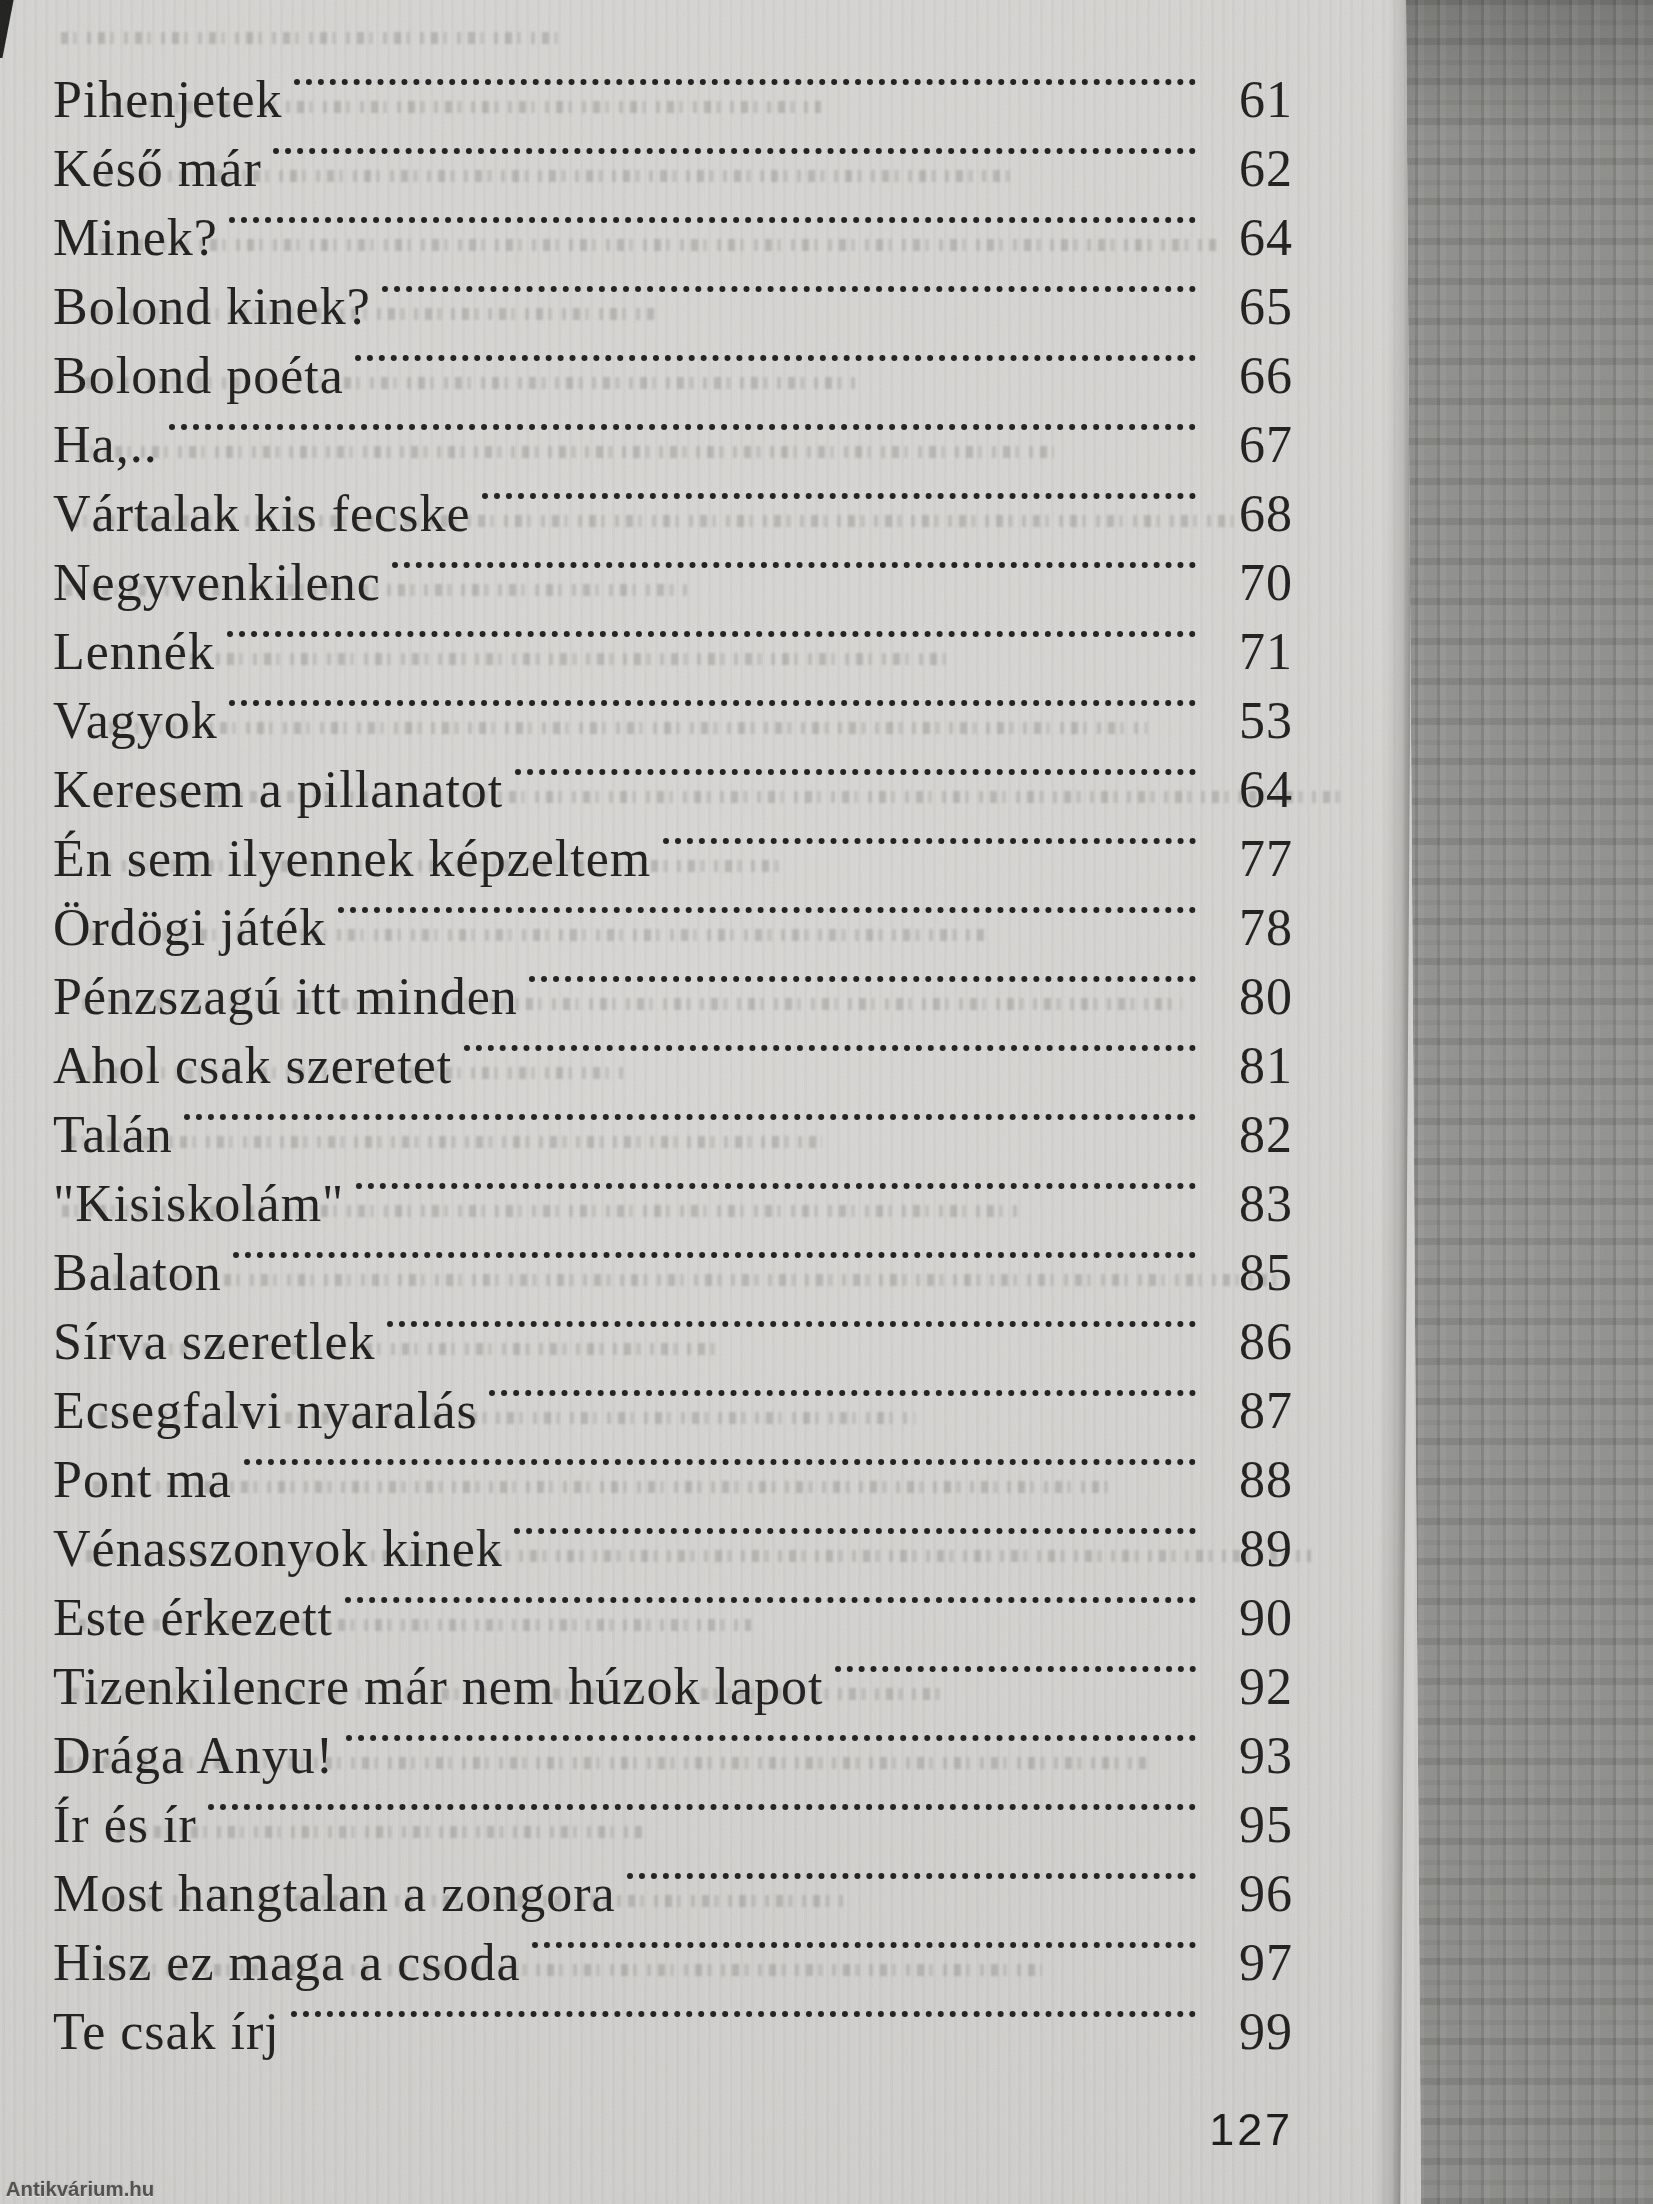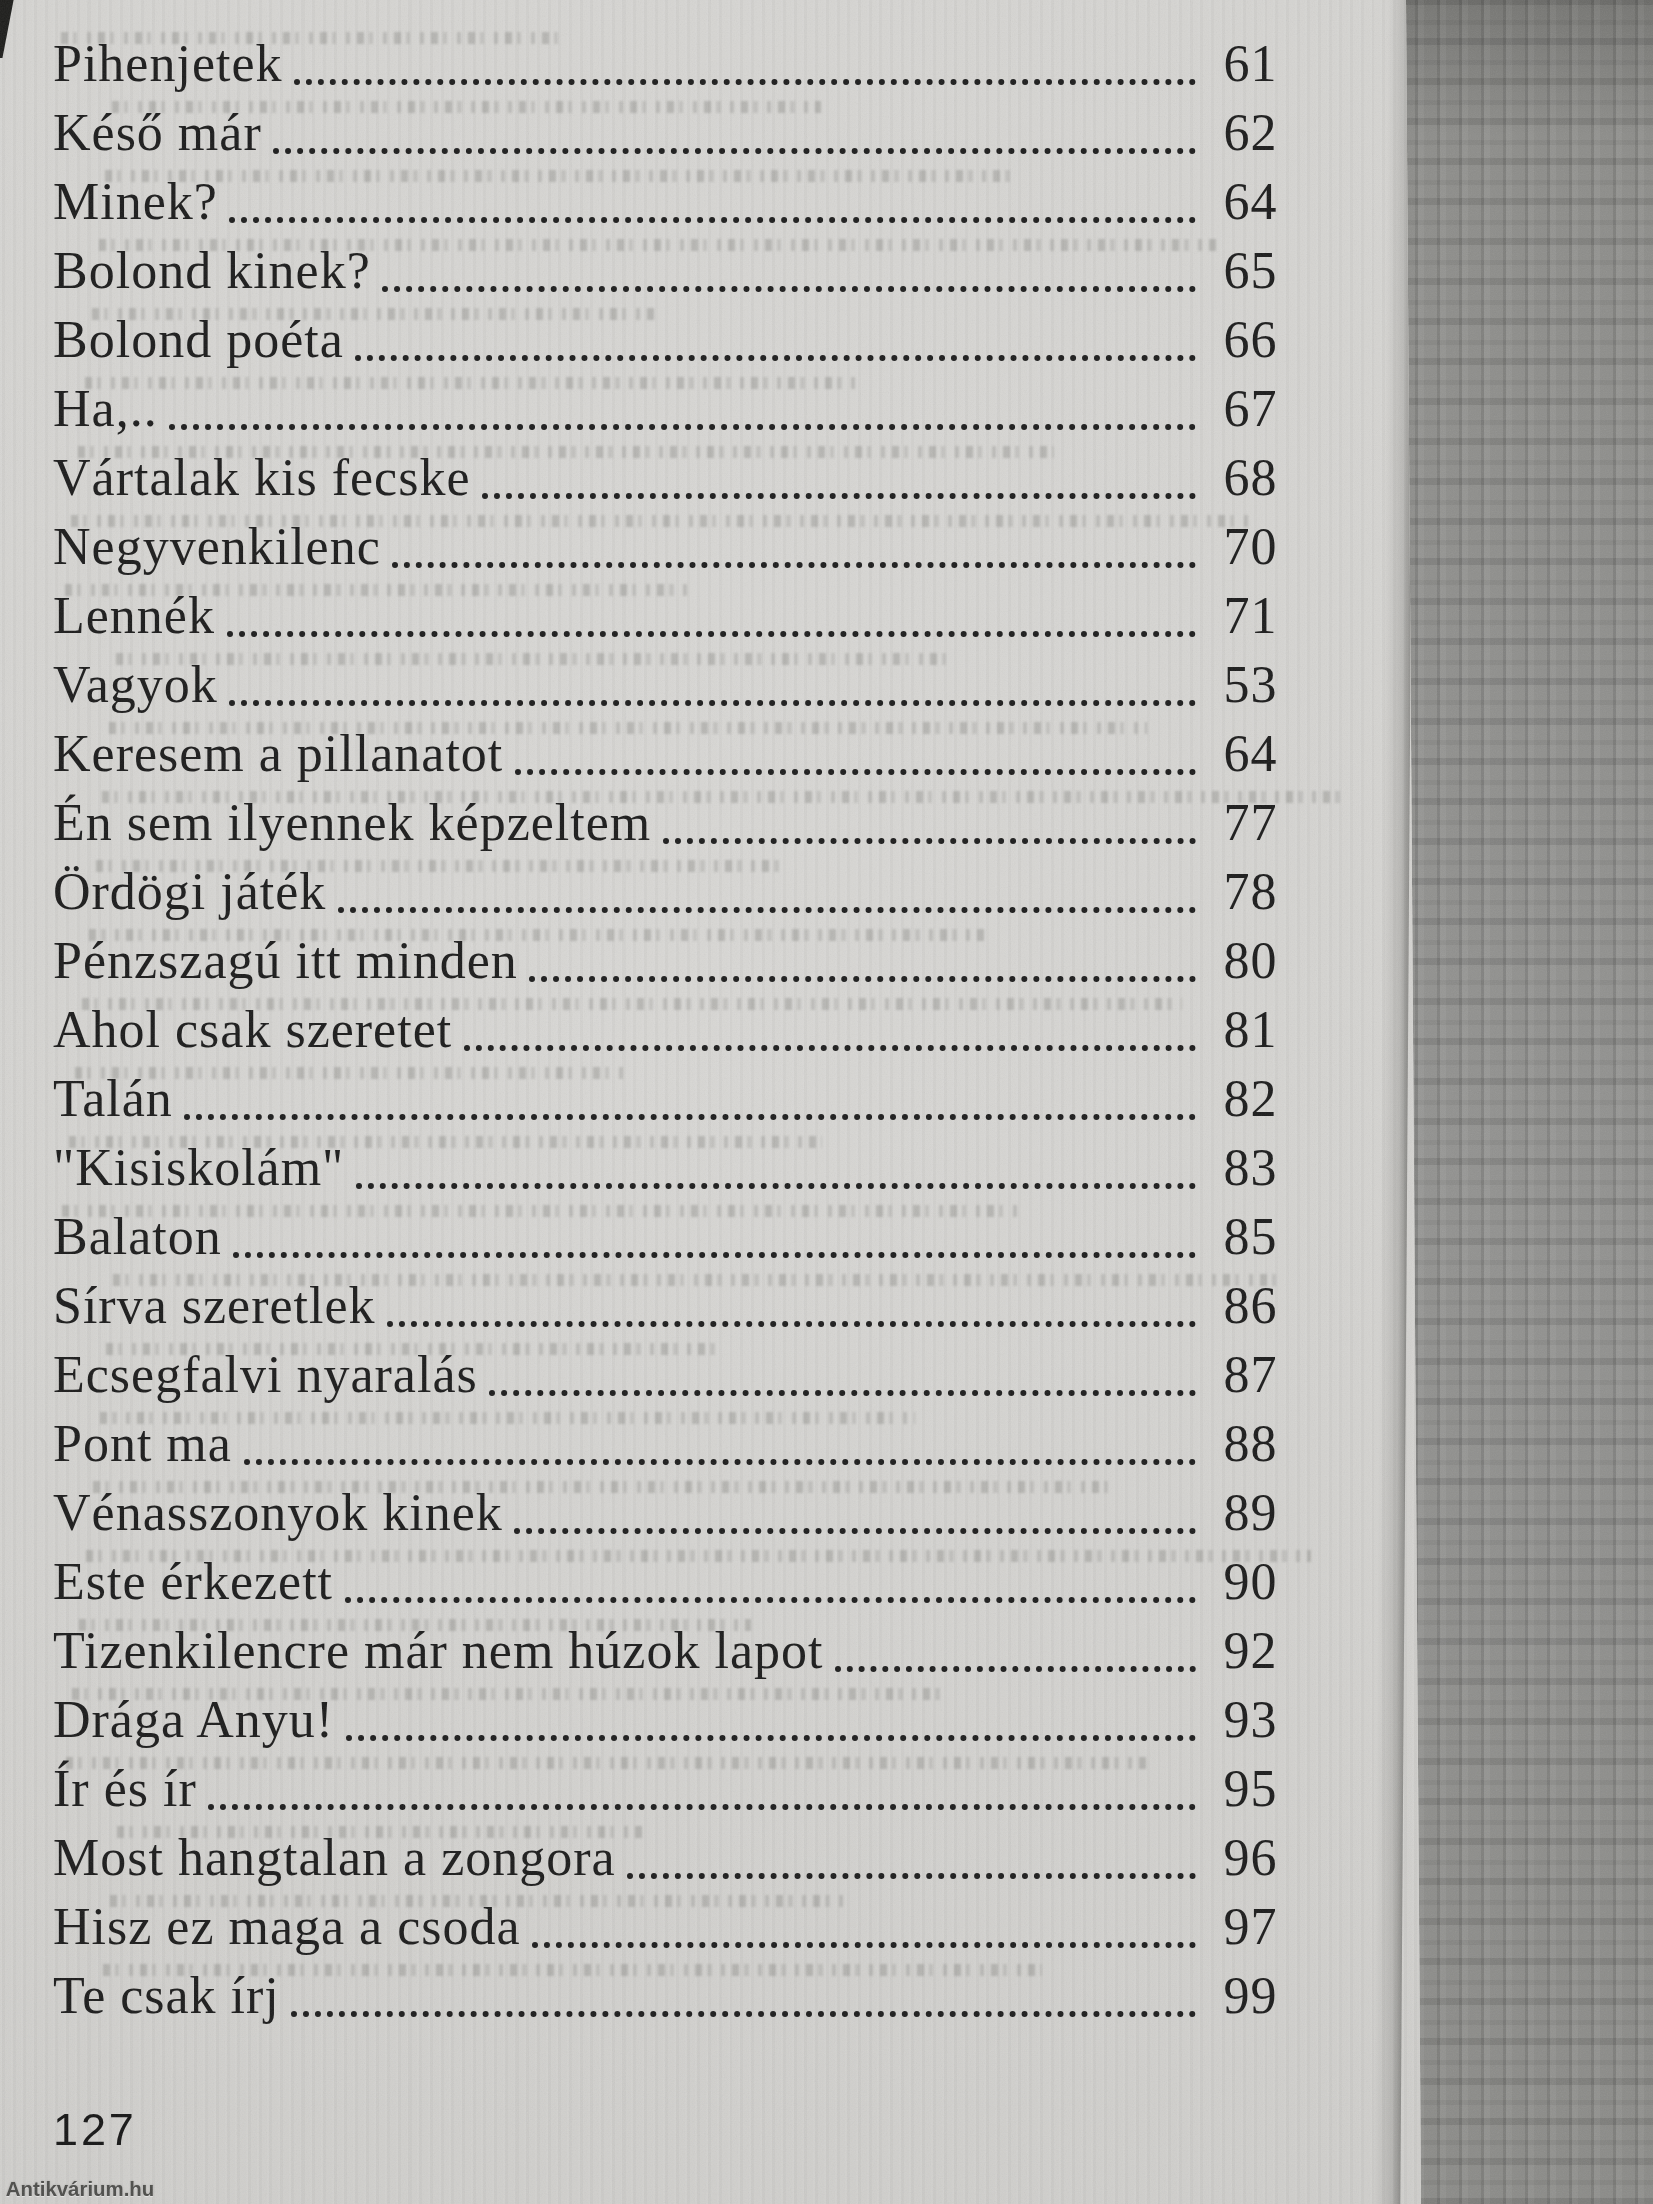--- a/index.html
+++ b/index.html
@@ -44,33 +44,33 @@
     position:relative; display:flex; align-items:baseline;
     height:69px; line-height:69px;
     font-size:52px; color:#1b1b1b; letter-spacing:1px;
   }
   .title { white-space:nowrap; z-index:2; }
   .leader {
     flex:1 1 auto; align-self:flex-end;
     height:9.7px; margin:0 9.7px 12.6px 11.6px;
     border-bottom:6.8px dotted #1c1c1c; z-index:2;
   }
-  .num { flex:0 0 85px; text-align:center; padding-left:1.9px; z-index:2; }
+  .num { flex:0 0 85px; text-align:right; padding-left:1.9px; z-index:2;margin-top:36px; }
   
   .bleed {
     position:absolute; top:2.9px; height:12.6px; z-index:1;
     opacity:.5; filter:blur(1.3px);
     background:repeating-linear-gradient(90deg,
       rgba(98,98,94,0.55) 0 6.8px, rgba(0,0,0,0) 6.8px 11.6px,
       rgba(98,98,94,0.35) 11.6px 16.5px, rgba(0,0,0,0) 16.5px 26px,
       rgba(98,98,94,0.45) 26px 30px, rgba(0,0,0,0) 30px 37px);
   }
   .footer-num {
     position:absolute; left:53px; top:2104px; width:1240px;
-    text-align:left; font-family:"Liberation Sans", sans-serif;
+    text-align:right; font-family:"Liberation Sans", sans-serif;
     font-size:45px; letter-spacing:2.9px; color:#151515;
   }
   .watermark {
     position:absolute; left:5.8px; bottom:3.9px;
     font-family:"Liberation Sans", sans-serif; font-weight:bold;
     font-size:20.4px; color:#4d4d4a;
     text-shadow:0 1px 1px rgba(255,255,255,0.65), 0 0 1.9px rgba(0,0,0,0.25);
     margin-top:44px;
   }
   .grain { position:absolute; inset:0; opacity:0.10; pointer-events:none; }

